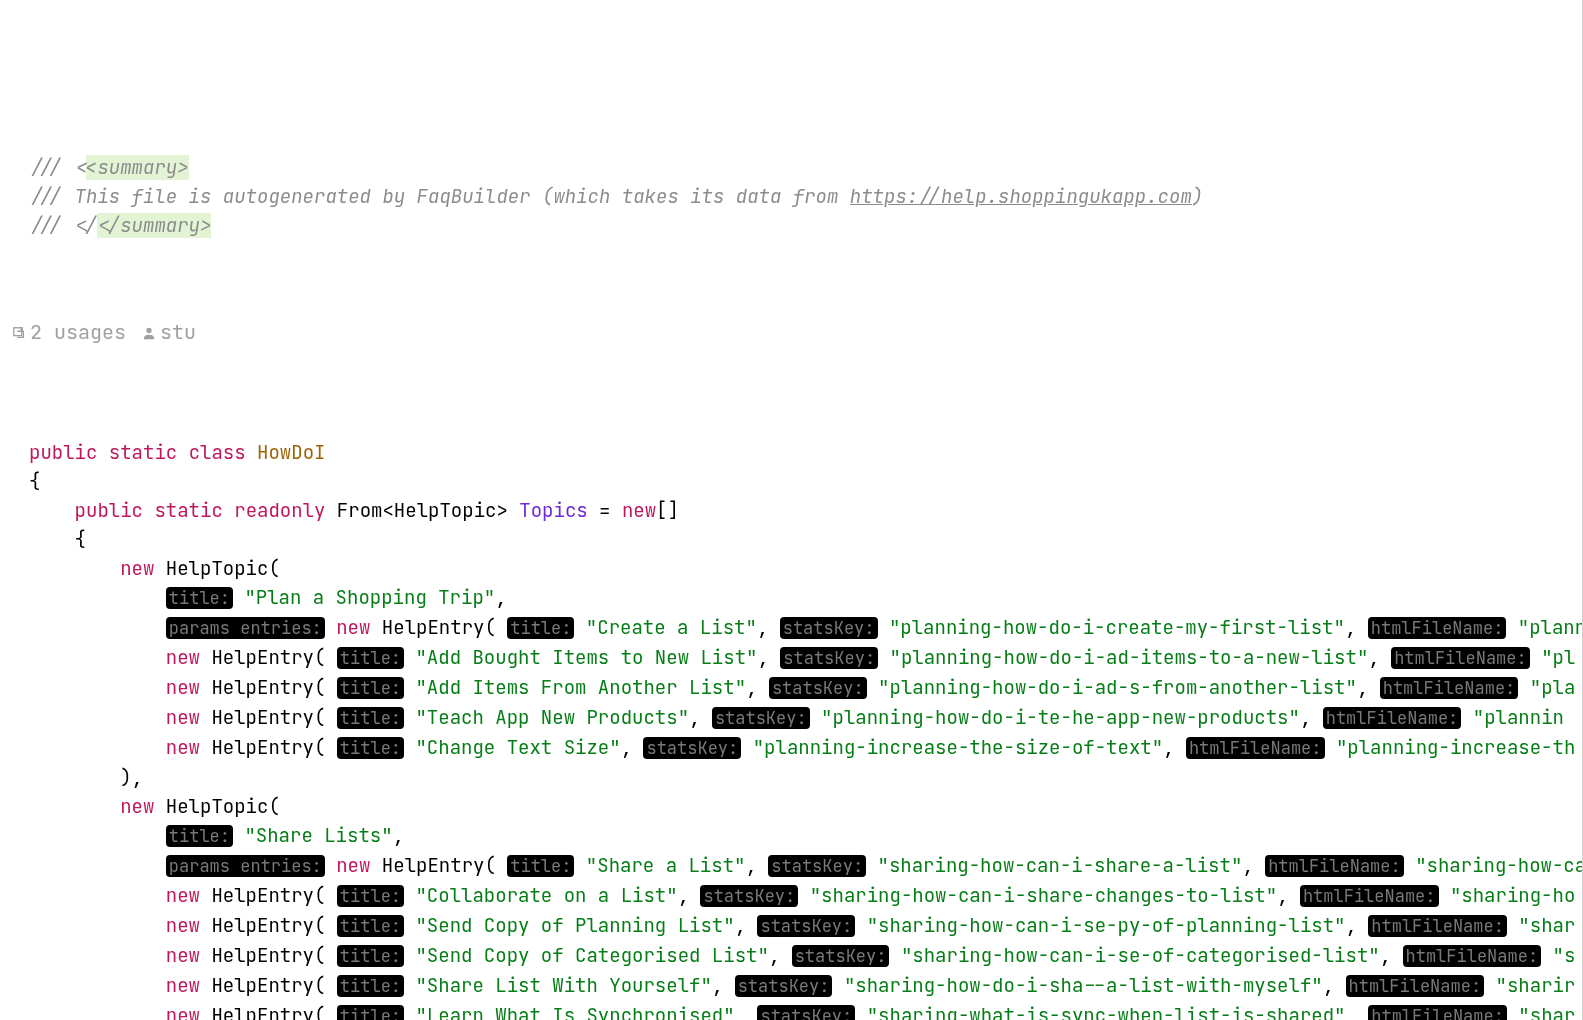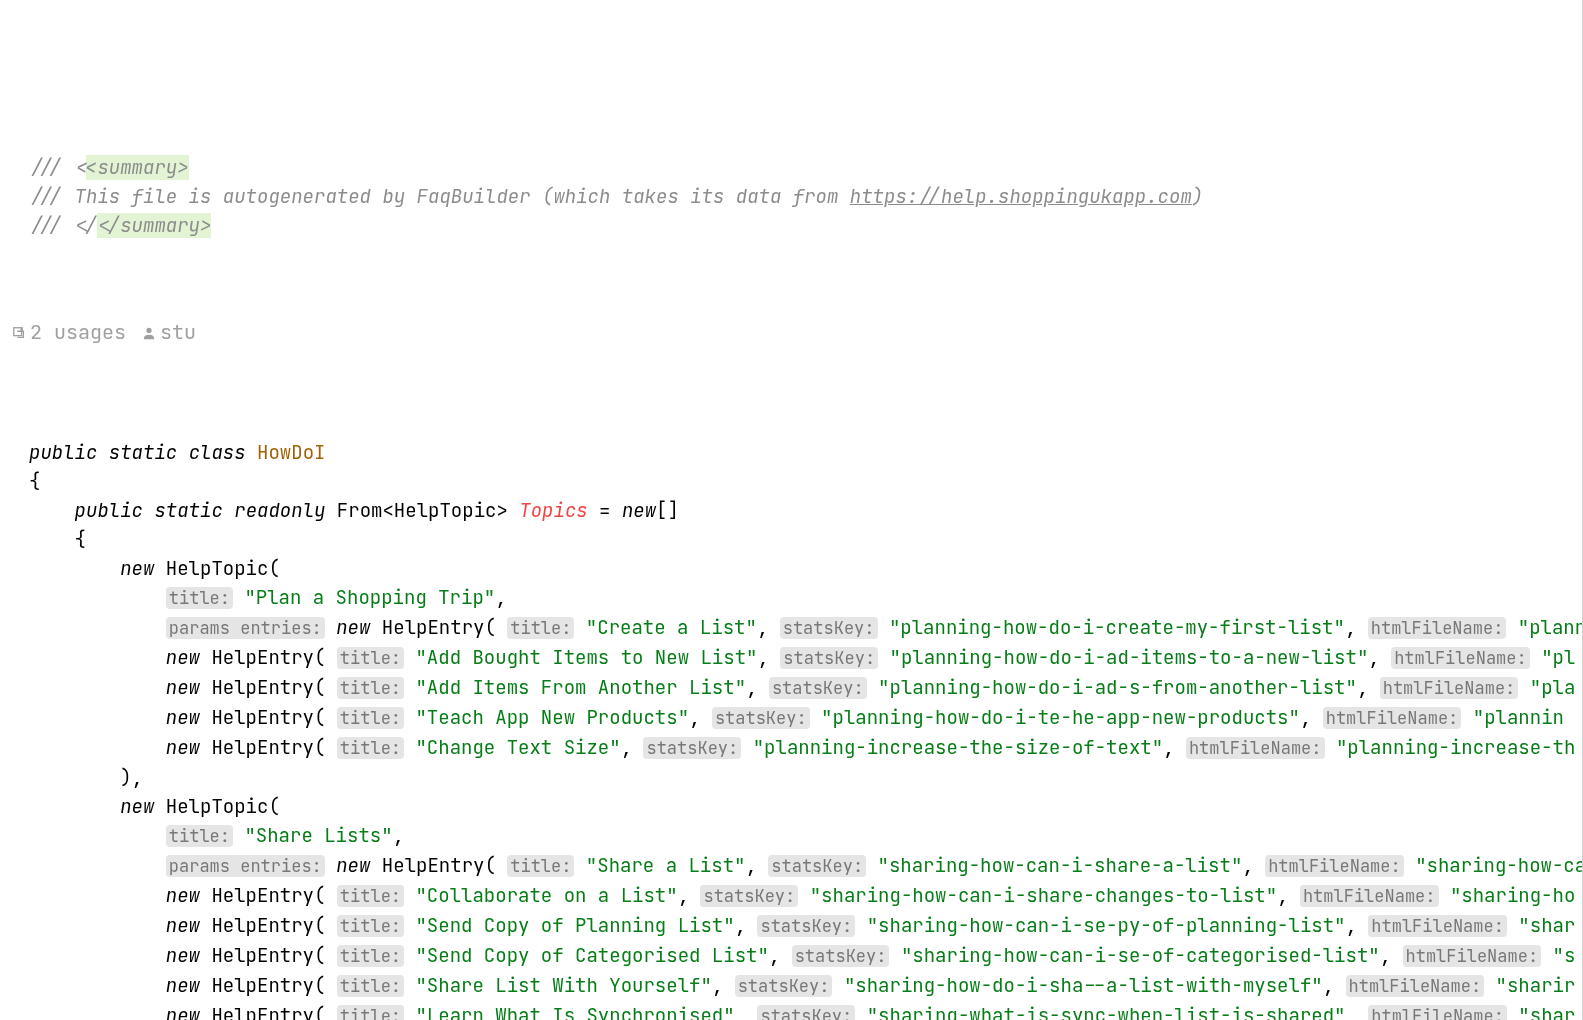--- a/index.html
+++ b/index.html
@@ -25,42 +25,40 @@
       font-style: italic;
     }
     .comment-tag {
       background: #e3f4d5;
     }
     .comment-link {
       color: #8c8c8c;
       text-decoration: underline;
     }
     .keyword {
-      color: #000000;
-      font-style: italic;
+      color: #be185d;
     }
     .class-name {
       color: #a16207;
     }
     .type {
       color: #000000;
     }
     .property-italic {
-      color: #ef4444;
-      font-style: italic;
+      color: #6d28d9;
     }
     .string {
       color: #067d17;
     }
     .brace {
       color: #000000;
     }
     .inlay-hint {
       color: #787878;
-      background: #e5e5e5;
+      background: #000000;
       font-size: 17px;
       border-radius: 4px;
       padding: 0 3px;
       font-style: normal;
     }
     .code-lens {
       color: #a0a0a0;
       font-size: 20px;
       font-style: normal;
       padding-left: 12px;

